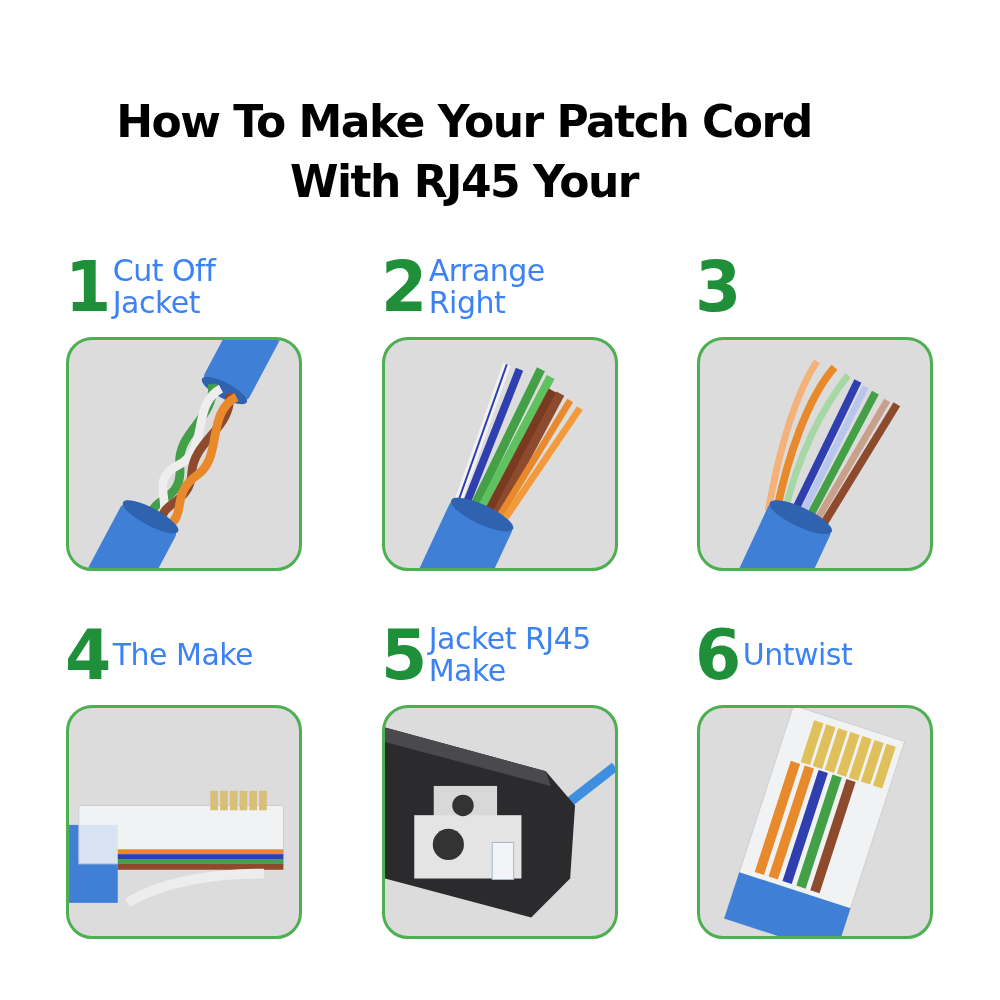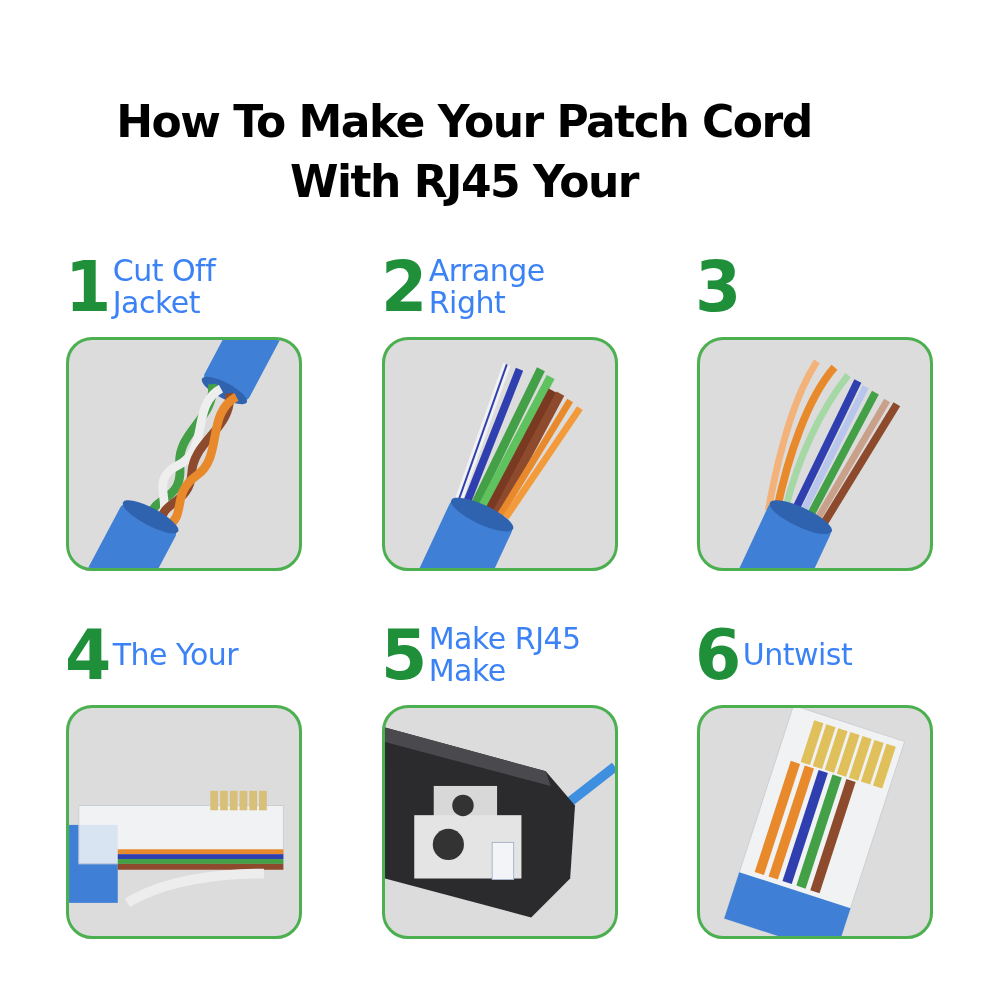--- a/index.html
+++ b/index.html
@@ -113,21 +113,21 @@
       <rect x="60" y="178" width="70" height="100" rx="6" fill="#3f7fd6"></rect>
       <ellipse cx="95" cy="180" rx="35" ry="10" fill="#2f63b0"></ellipse>
     </g>
   </svg>
 </div>
 
 <div class="step" style="left:64px; top:620px;">
   <div class="step-head">
     <div class="step-num">4</div>
     <div class="step-label">
-      <span>The Your</span>
+      <span>The Make</span>
     </div>
   </div>
 </div>
 <div class="panel" style="left:66px; top:705px;">
   <svg viewBox="0 0 236 234">
     <rect x="0" y="120" width="50" height="80" fill="#3f7fd6"></rect>
     <rect x="10" y="100" width="210" height="60" fill="#f4f6f8" opacity="0.85" stroke="#c8ccd0"></rect>
     <rect x="50" y="145" width="170" height="5" fill="#e88a2c"></rect>
     <rect x="50" y="150" width="170" height="5" fill="#2f3fb0"></rect>
     <rect x="50" y="155" width="170" height="5" fill="#43a047"></rect>
@@ -141,21 +141,21 @@
         <rect x="195" y="85" width="8" height="20"></rect>
     </g>
     <path d="M60 200 C 100 175, 160 170, 200 170" stroke="#ededed" stroke-width="10" fill="none"></path>
   </svg>
 </div>
 
 <div class="step" style="left:380px; top:620px;">
   <div class="step-head">
     <div class="step-num">5</div>
     <div class="step-label">
-      <span>Make RJ45</span>
+      <span>Jacket RJ45</span>
       <span>Make</span>
     </div>
   </div>
 </div>
 <div class="panel" style="left:382px; top:705px;">
   <svg viewBox="0 0 236 234">
     <path d="M185 100 L 236 60" stroke="#3f8fe0" stroke-width="10"></path>
     <polygon points="0,20 165,65 195,100 190,175 150,215 0,175" fill="#2b2b2e"></polygon>
     <polygon points="0,20 165,65 170,80 0,35" fill="#4a4a4e"></polygon>
     <rect x="50" y="80" width="65" height="45" fill="#d8d8d8"></rect>

